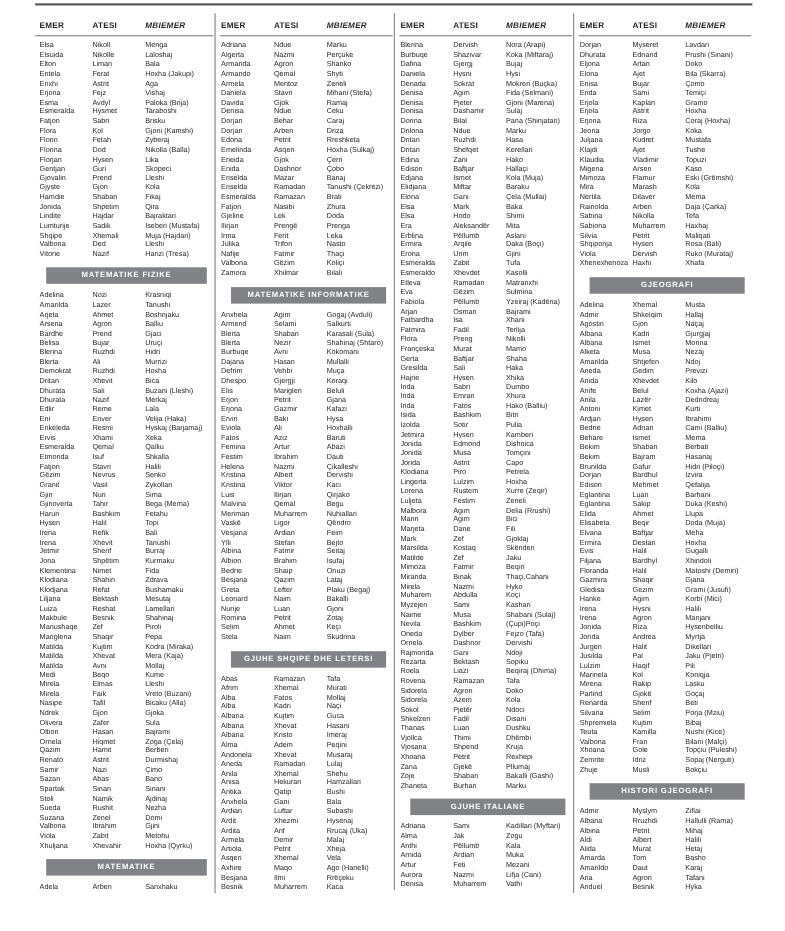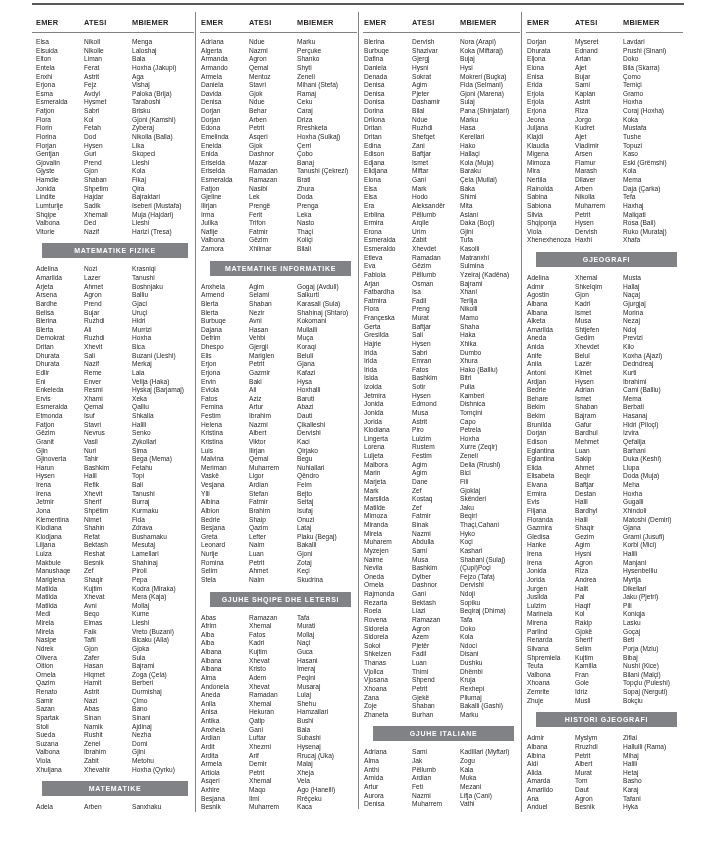--- a/index.html
+++ b/index.html
@@ -41,21 +41,21 @@
     font-weight:bold;
     font-size:7.4px;
     letter-spacing:.25px;
     padding:6px 0 5px 4px;
     border-bottom:1px solid #808285;
     margin-bottom:5px;
   }
   .col + .col .hdr{padding-left:1px;}
   .hdr .c1{width:48px;}
   .hdr .c2{width:48px;}
-  .hdr .c3{flex:1;}
+  .hdr .c3{flex:1;font-style:italic;}
   .rows{display:block;}
   .row{
     display:flex;
     flex-direction:row;
     font-size:6.6px;
     line-height:8.62px;
     white-space:nowrap;
     padding-left:4px;
   }
   .col + .col .row{padding-left:1px;}

